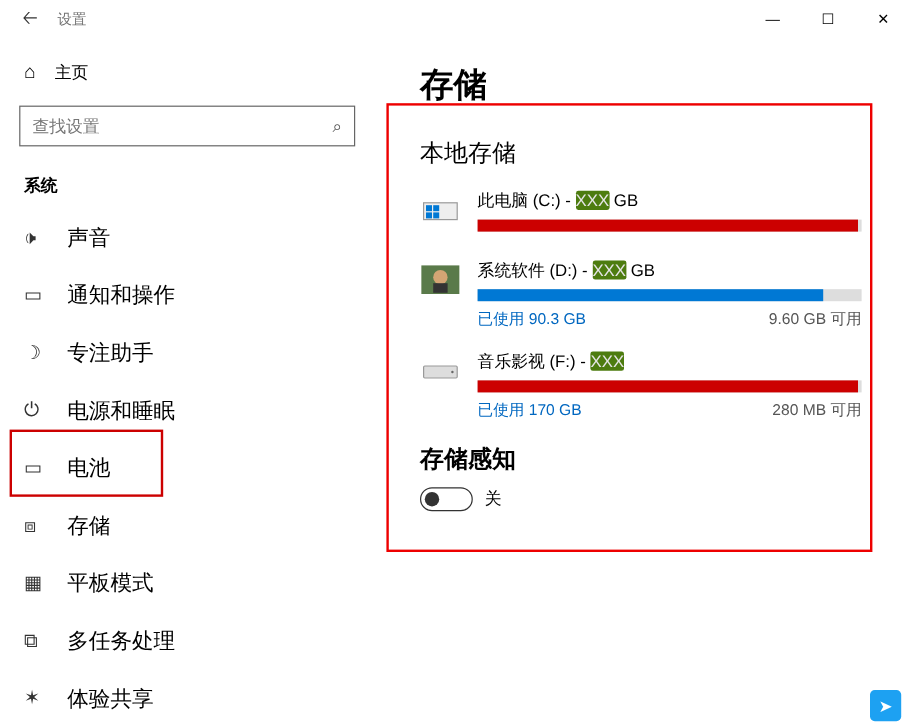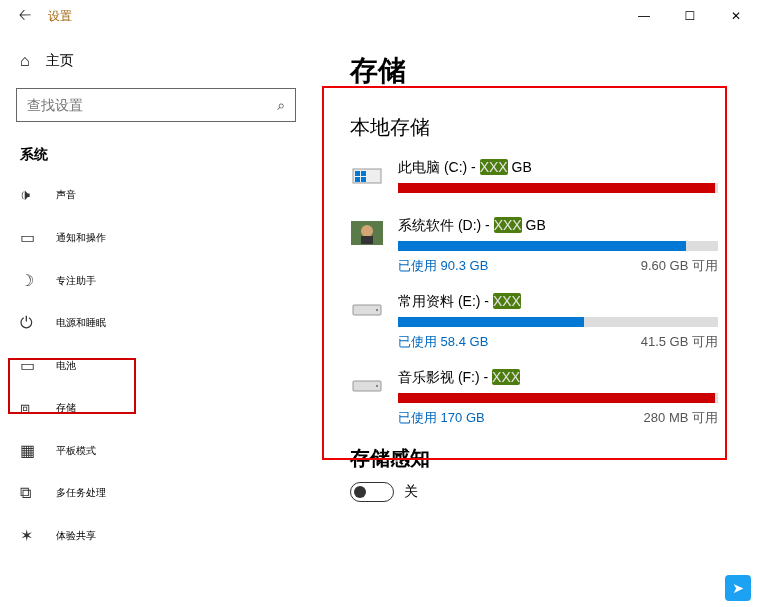--- a/index.html
+++ b/index.html
@@ -1,39 +1,39 @@
 <!DOCTYPE html>
 <html><head>
 <meta charset="utf-8">
 <style>
 * { margin: 0; padding: 0; box-sizing: border-box; font-family: "Microsoft YaHei", "Segoe UI", sans-serif; }
 body { width: 759px; height: 607px; background: #fff; overflow: hidden; position: relative; }
 
 .titlebar { height: 32px; display: flex; align-items: center; padding-left: 10px; }
 .back-btn { width: 30px; height: 30px; display: flex; align-items: center; justify-content: center; font-size: 16px; color: #333; cursor: pointer; margin-right: 8px; }
-.title-label { font-size: 12px; color: #a16207; }
+.title-label { font-size: 12px; color: #737373; }
 .win-controls { position: absolute; right: 0; top: 0; display: flex; }
 .win-btn { width: 46px; height: 32px; display: flex; align-items: center; justify-content: center; font-size: 12px; cursor: pointer; }
 
 .content { display: flex; height: calc(100% - 32px); }
 .sidebar { width: 320px; padding: 10px 0 0 0; }
 .home-row { display: flex; align-items: center; padding: 10px 20px; gap: 16px; cursor: pointer; }
 .home-row span.icon { font-size: 16px; }
 .home-row .label { font-size: 14px; }
 
 .search-wrap { padding: 8px 16px 16px 16px; }
 .search-box { width: 280px; height: 34px; border: 1px solid #666; display: flex; align-items: center; padding: 0 10px; }
 .search-box input { flex: 1; border: none; outline: none; font-size: 14px; background: transparent; }
 .search-box .sicon { color: #555; font-size: 14px; }
 
 .section-header { font-size: 14px; font-weight: 600; padding: 8px 20px 10px 20px; }
 
 .nav-item { display: flex; align-items: center; padding: 12px 20px; gap: 18px; cursor: pointer; position: relative; }
 .nav-item .nicon { width: 18px; font-size: 16px; color: #333; }
-.nav-item .nlabel { font-size: 10px; }
+.nav-item .nlabel { font-size: 18px; }
 .nav-highlight { position: absolute; border: 2px solid #c00; pointer-events: none; }
 
 .main { flex: 1; padding: 20px 10px 0 30px; overflow: hidden; position: relative; }
 .page-title { font-size: 28px; font-weight: 600; margin-bottom: 24px; }
 .sub-title { font-size: 20px; font-weight: 400; margin-bottom: 18px; }
 
 .red-box { position: absolute; border: 2px solid #e00; pointer-events: none; }
 
 .drive { display: flex; gap: 14px; margin-bottom: 18px; }
 .drive-icon { width: 34px; height: 28px; margin-top: 2px; display: flex; align-items: center; justify-content: center; }
@@ -173,38 +173,20 @@
     </div>
         </div>
         <div class="drive">
     <div class="drive-icon">
             <svg class="drive-svg" viewBox="0 0 32 24">
               <rect x="2" y="8" width="28" height="10" rx="1" fill="#ddd" stroke="#999"></rect>
               <circle cx="26" cy="13" r="1" fill="#666"></circle>
             </svg>
           </div>
     <div class="drive-body">
-      <div class="drive-title">常用资料 (E:) - <span class="obscured">XXX</span></div>
-      <div class="bar">
-              <div class="bar-fill blue" style="width:58%"></div>
-            </div>
-      <div class="drive-footer">
-        <span class="used">已使用 58.4 GB</span>
-        <span class="free">41.5 GB 可用</span>
-      </div>
-    </div>
-        </div>
-        <div class="drive">
-    <div class="drive-icon">
-            <svg class="drive-svg" viewBox="0 0 32 24">
-              <rect x="2" y="8" width="28" height="10" rx="1" fill="#ddd" stroke="#999"></rect>
-              <circle cx="26" cy="13" r="1" fill="#666"></circle>
-            </svg>
-          </div>
-    <div class="drive-body">
       <div class="drive-title">音乐影视 (F:) - <span class="obscured">XXX</span></div>
       <div class="bar">
               <div class="bar-fill red" style="width:99%"></div>
             </div>
       <div class="drive-footer">
         <span class="used">已使用 170 GB</span>
         <span class="free">280 MB 可用</span>
       </div>
     </div>
         </div>

